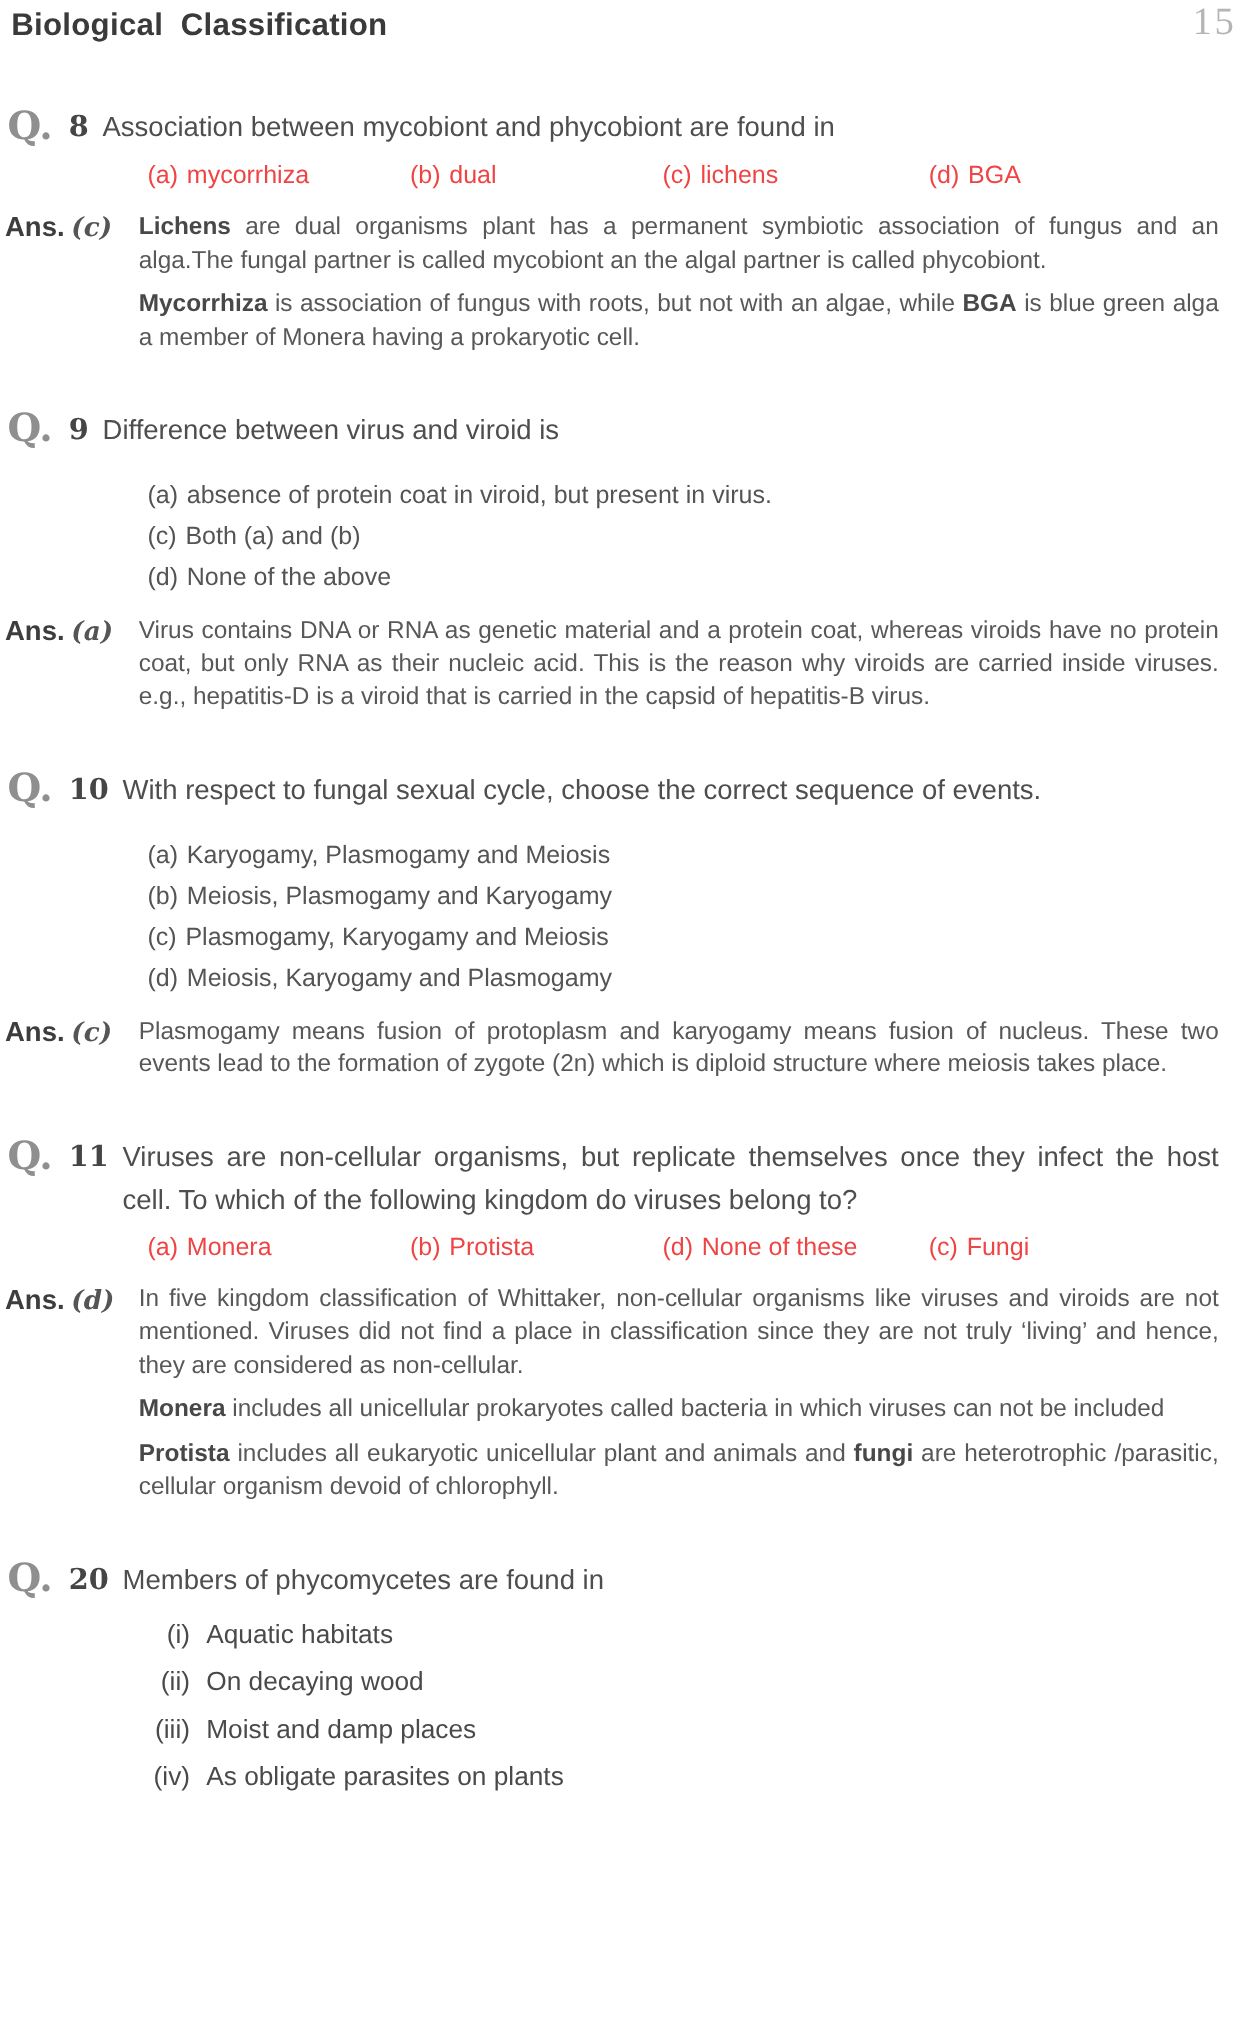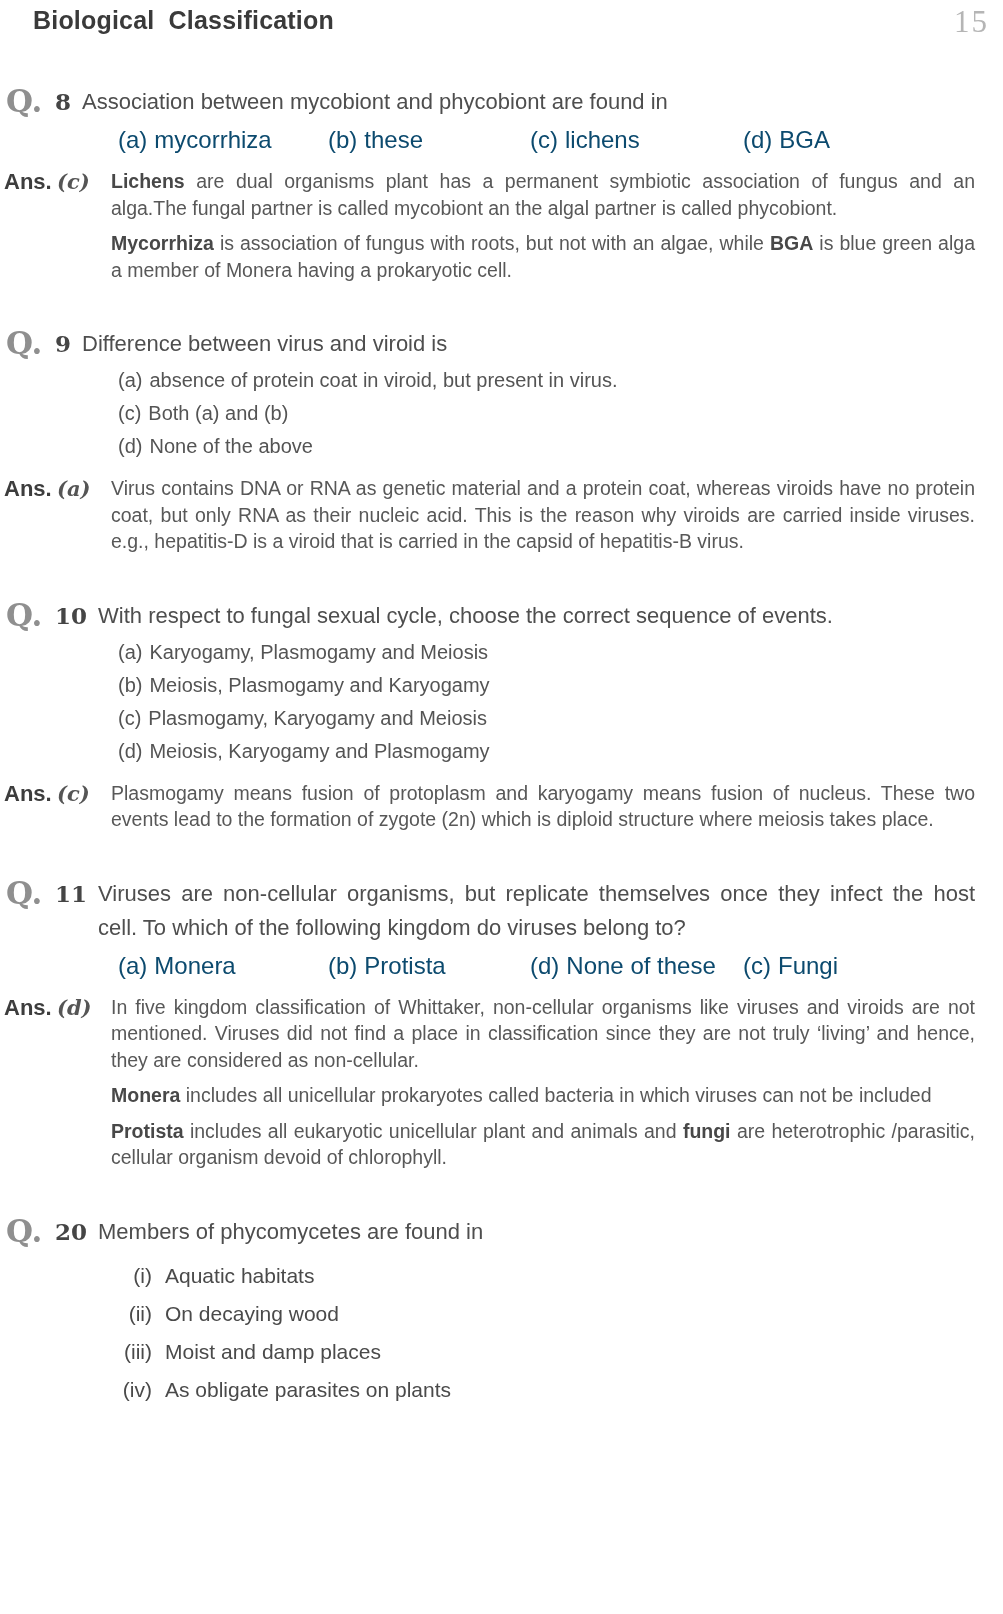--- a/index.html
+++ b/index.html
@@ -5,50 +5,50 @@
   * { margin:0; padding:0; box-sizing:border-box; }
   html,body { background:#ffffff; }
   body {
     width:1003px; height:1614px; overflow:hidden;
     font-family:"Liberation Sans", sans-serif;
     -webkit-font-smoothing:antialiased;
   }
   .page { width:1003px; height:1614px; padding:6px 0 0 4px; position:relative; }
 
   
-  .page-header { display:flex; justify-content:space-between; align-items:flex-end; padding:0 14px 0 5px;margin-left:24px; }
+  .page-header { display:flex; justify-content:space-between; align-items:flex-start; padding:0 14px 0 5px; }
   .page-title { font-weight:bold; font-size:25px; letter-spacing:.2px; word-spacing:7px; color:#3a3a3a; }
   .page-num { font-family:"Liberation Serif", serif; font-size:31px; font-weight:400; color:#b5b5b5; line-height:.85; margin-top:-2px; letter-spacing:2px; }
 
   
   .q-block { margin-top:44px; }
   .q-block.first { margin-top:50px; }
   .q-row { display:flex; align-items:flex-start; }
   .q-glyph {
     width:51px; flex:0 0 51px; padding-left:2px;
     font-family:"DejaVu Serif", serif; font-weight:bold; font-size:31px;
     color:#8f8f8f; line-height:1.05;
   }
   .q-num {
     font-family:"DejaVu Serif", serif; font-weight:bold; font-size:23px;
     color:#454545; margin-right:11px; line-height:33px; white-space:nowrap;
   }
   .q-text { flex:1; font-size:22px; color:#4e4e4e; line-height:34px; padding-right:28px; text-align:justify; }
 
   
-  .options-inline { display:flex; margin:5px 0 0 114px; font-size:24px; color:#0c4a6e; line-height:32px; padding-right:20px; }
+  .options-inline { display:flex; margin:5px 0 0 114px; font-size:20px; color:#ef4444; line-height:32px; padding-right:20px; }
   .options-inline .opt { white-space:nowrap; }
   .options-inline .opt:nth-child(1){ width:210px; }
   .options-inline .opt:nth-child(2){ width:202px; }
   .options-inline .opt:nth-child(3){ width:213px; }
   .options-inline .opt:nth-child(4){ flex:1; }
   .opt-label { margin-right:7px; }
 
   
-  .options-stacked { margin:3px 0 0 114px; font-size:20px; color:#545454; }
+  .options-stacked { margin:19px 0 0 114px; font-size:20px; color:#545454; }
   .options-stacked .opt-line { line-height:33px; }
 
   
   .options-roman { margin:8px 0 0 94px; font-size:21px; color:#4a4a4a; }
   .opt-roman { display:flex; line-height:38px; }
   .roman-label { width:54px; text-align:right; flex:0 0 54px; }
   .roman-text { margin-left:13px; }
 
   
   .ans-row { display:flex; margin-top:12px; }
@@ -71,21 +71,21 @@
   </div>
 
   <div class="q-block first">
     <div class="q-row">
       <div class="q-glyph">Q.</div>
       <div class="q-num">8</div>
       <div class="q-text">Association between mycobiont and phycobiont are found in</div>
     </div>
     <div class="options-inline">
       <div class="opt"><span class="opt-label">(a)</span><span>mycorrhiza</span></div>
-      <div class="opt"><span class="opt-label">(b)</span><span>these</span></div>
+      <div class="opt"><span class="opt-label">(b)</span><span>dual</span></div>
       <div class="opt"><span class="opt-label">(c)</span><span>lichens</span></div>
       <div class="opt"><span class="opt-label">(d)</span><span>BGA</span></div>
     </div>
     <div class="ans-row">
       <div class="ans-label">Ans.</div>
       <div class="ans-choice">(c)</div>
       <div class="ans-body">
         <p class="ans-para"><span class="seg-bold">Lichens</span><span> are dual organisms plant has a permanent symbiotic association of fungus and an alga.The fungal partner is called mycobiont an the algal partner is called phycobiont.</span></p>
         <p class="ans-para"><span class="seg-bold">Mycorrhiza</span><span> is association of fungus with roots, but not with an algae, while </span><span class="seg-bold">BGA</span><span>  is blue green alga a member of Monera having a prokaryotic cell.</span></p>
       </div>

